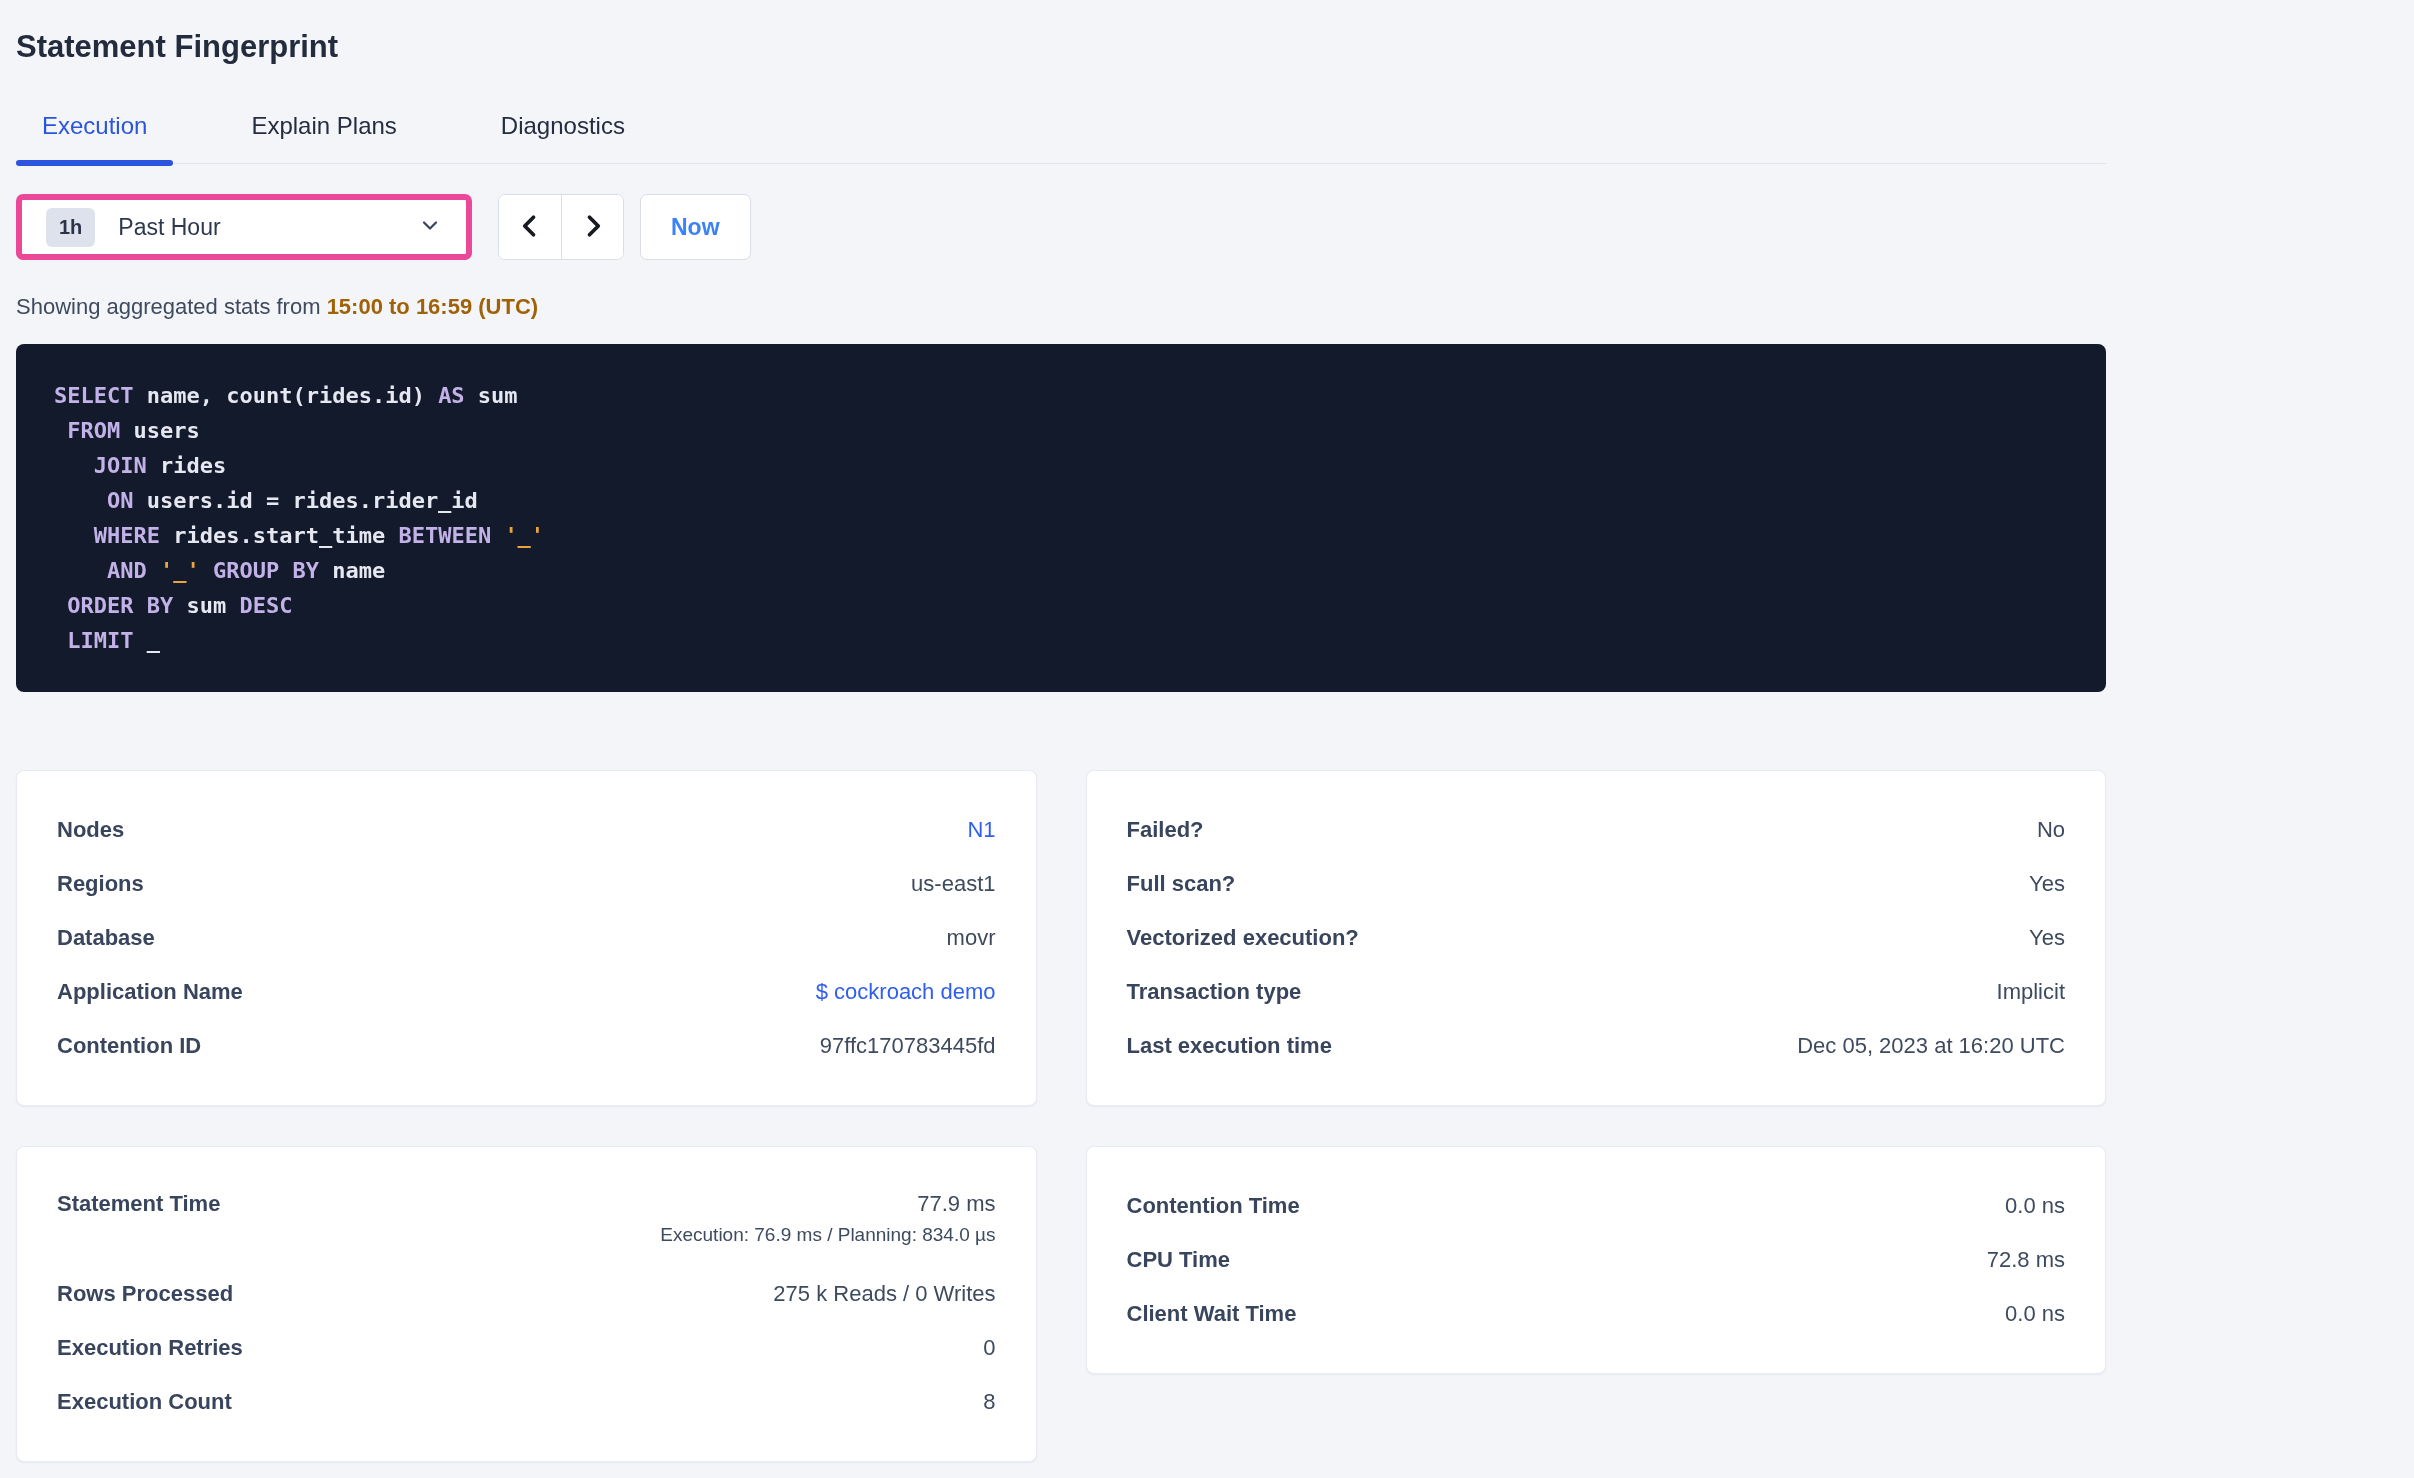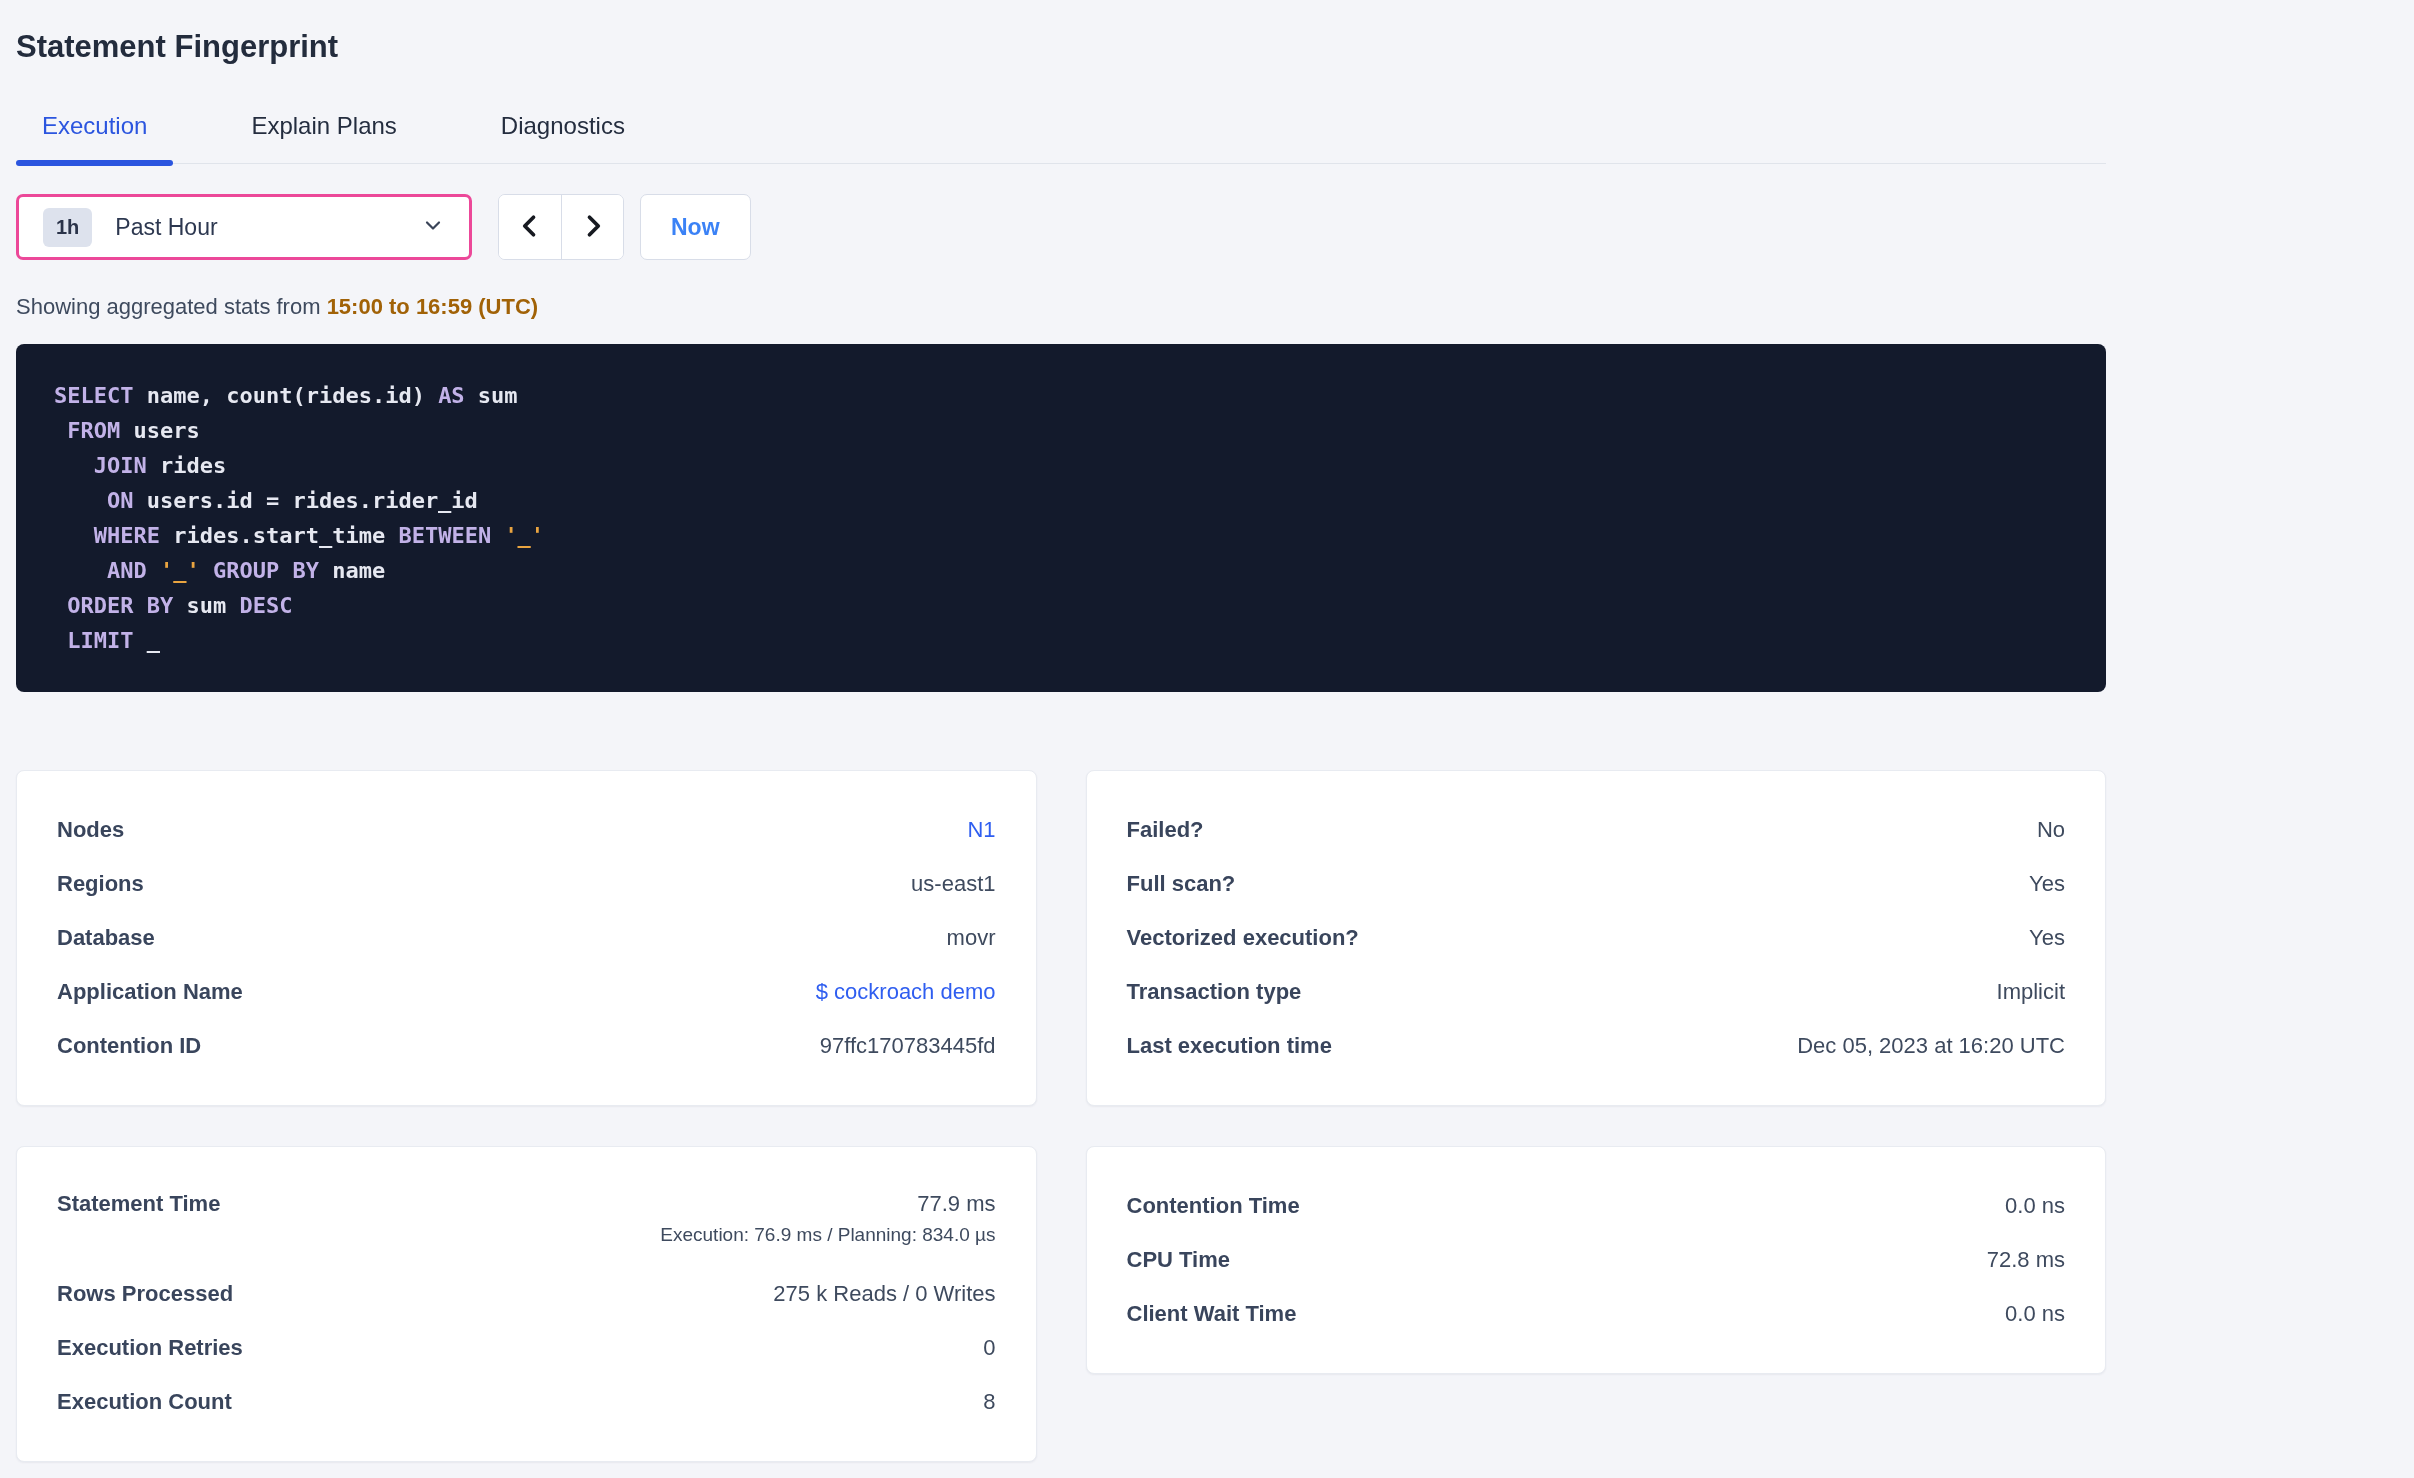--- a/index.html
+++ b/index.html
@@ -16,21 +16,21 @@
   .page{width:2122px;min-height:1478px;padding:0 16px 14px;}
 
   .page-title{margin:0;padding-top:28px;font-size:31px;line-height:38px;font-weight:700;color:#232c3d;}
 
   .tabs{display:flex;margin-top:36px;border-bottom:1px solid #e0e4eb;}
   .tab{position:relative;padding:10px 26px 23px;font-size:24px;color:#242d3f;cursor:pointer;margin-right:52px;}
   .tab.active{color:var(--accent-blue);}
   .tab.active::after{content:"";position:absolute;left:0;right:0;bottom:-3px;height:6px;border-radius:3px;background:var(--accent-blue);}
 
   .controls{display:flex;align-items:center;margin-top:30px;}
-  .dropdown{width:456px;height:66px;background:#fff;border:3px solid #ec4899;border-radius:7px;display:flex;align-items:center;padding:0 24px;cursor:pointer;}
+  .dropdown{width:456px;height:66px;background:#fff;border:6px solid #ec4899;border-radius:7px;display:flex;align-items:center;padding:0 24px;cursor:pointer;}
   .interval-badge{background:#dde2ed;color:#2a3349;font-weight:700;font-size:20px;padding:8px 13px;border-radius:6px;}
   .dropdown-label{font-size:23px;color:#2d3850;margin-left:23px;flex:1;}
   .arrow-group{display:flex;margin-left:26px;height:66px;background:#fff;border:1px solid #d8dde8;border-radius:7px;overflow:hidden;}
   .arrow-btn{width:62px;display:flex;align-items:center;justify-content:center;cursor:pointer;background:#fff;border:none;padding:0;}
   .arrow-btn + .arrow-btn{border-left:1px solid #d8dde8;}
   .now-btn{margin-left:16px;height:66px;padding:0 30px;background:#fff;border:1px solid #d8dde8;border-radius:7px;font-family:"Liberation Sans",sans-serif;font-size:23px;font-weight:700;color:#3b82f6;display:flex;align-items:center;cursor:pointer;}
 
   .stats-note{margin-top:34px;font-size:22px;color:#3e4a5e;}
   .stats-note b{color:#a16207;}
 

